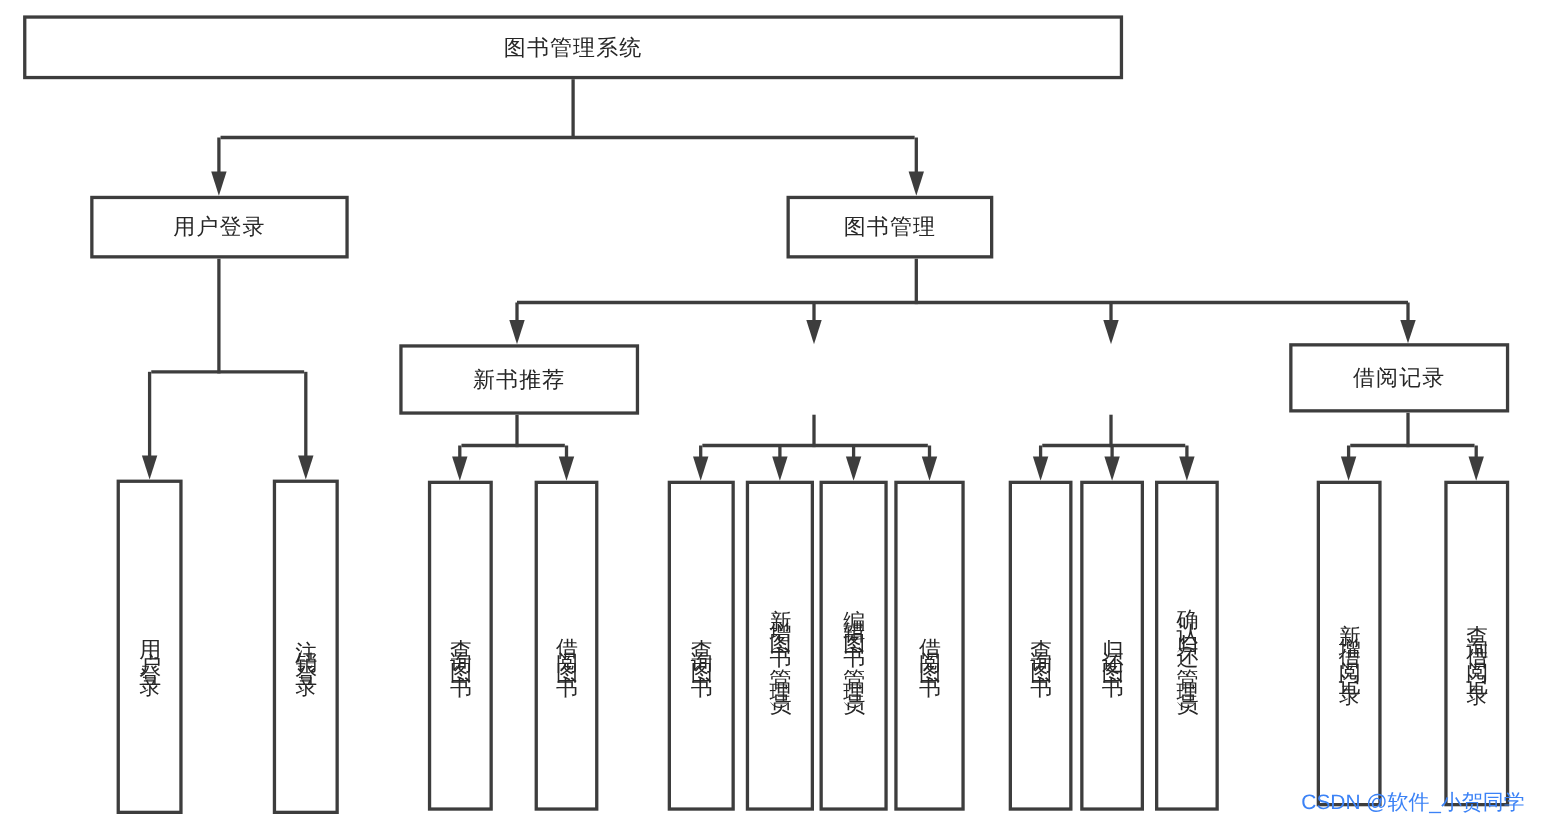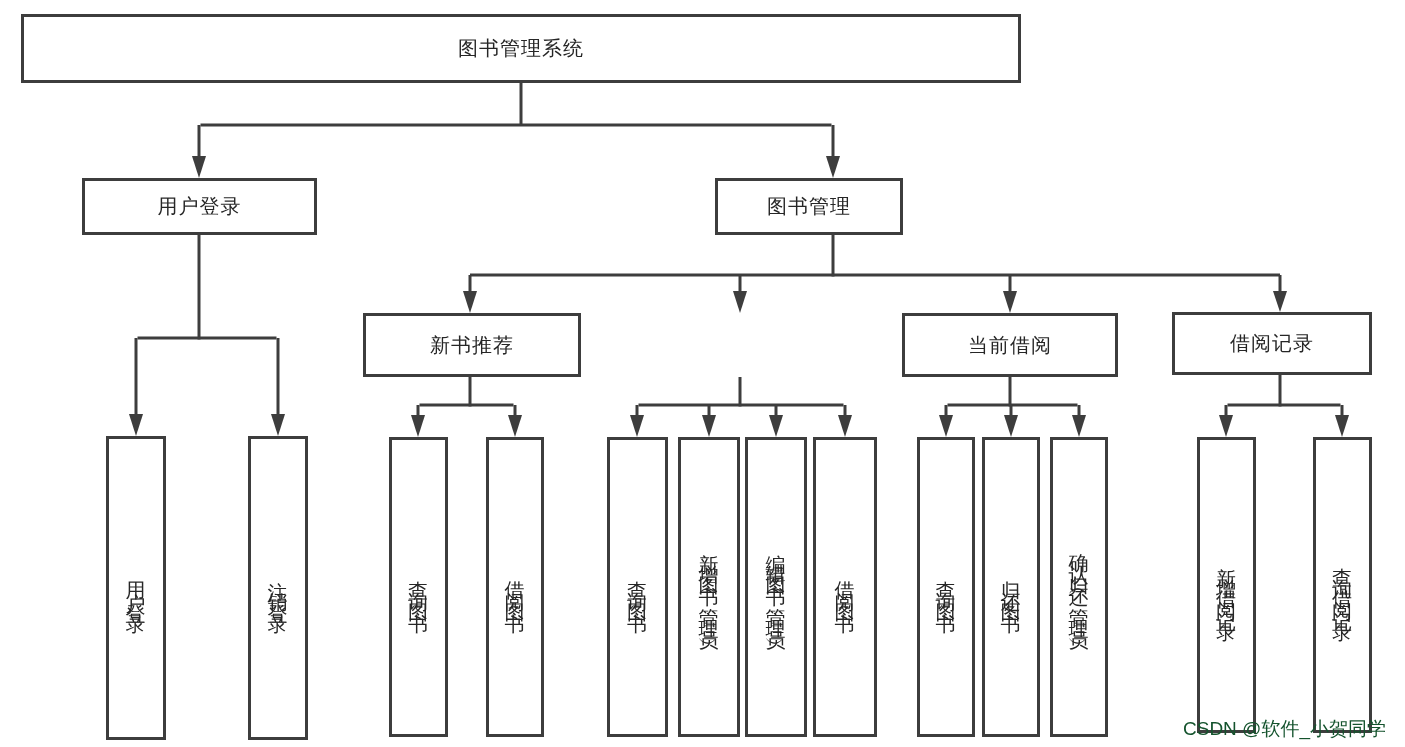--- a/index.html
+++ b/index.html
@@ -30,21 +30,21 @@
     writing-mode:vertical-rl;
     text-orientation:mixed;
     font-size:20px;
     line-height:1;
     letter-spacing:11px;
   }
   .watermark{
     position:absolute;
     left:1183px;top:716px;
     font-size:19px;
-    color:#14532d;
+    color:#3b82f6;
     white-space:nowrap;
     z-index:5;
   }
 </style>
 </head>
 <body>
 
 <div class="canvas">
 
   <svg class="wires" viewBox="0 0 1405 747" xmlns="http://www.w3.org/2000/svg">
@@ -106,43 +106,40 @@
       <polygon points="769,415 783,415 776,437"></polygon>
       <polygon points="838,415 852,415 845,437"></polygon>
       <polygon points="939,415 953,415 946,437"></polygon>
       <polygon points="1004,415 1018,415 1011,437"></polygon>
       <polygon points="1072,415 1086,415 1079,437"></polygon>
       <polygon points="1219,415 1233,415 1226,437"></polygon>
       <polygon points="1335,415 1349,415 1342,437"></polygon>
     </g>
   </svg>
 
-  <div class="box h" style="left:21px;top:14px;width:1000px;height:69px">
+  <div class="box h" style="left:21px;top:14px;width:1000px;height:58px">
     <span class="label">图书管理系统</span>
   </div>
 
   <div class="box h" style="left:82px;top:178px;width:235px;height:57px">
     <span class="label">用户登录</span>
   </div>
   <div class="box h" style="left:715px;top:178px;width:188px;height:57px">
     <span class="label">图书管理</span>
   </div>
 
   <div class="box v" style="left:106px;top:436px;width:60px;height:304px">
     <span class="label">用户登录</span>
   </div>
   <div class="box v" style="left:248px;top:436px;width:60px;height:304px">
     <span class="label">注销登录</span>
   </div>
 
   <div class="box h" style="left:363px;top:313px;width:218px;height:64px">
     <span class="label">新书推荐</span>
-  </div>
-  <div class="box h" style="left:902px;top:313px;width:216px;height:64px">
-    <span class="label">当前借阅</span>
   </div>
   <div class="box h" style="left:1172px;top:312px;width:200px;height:63px">
     <span class="label">借阅记录</span>
   </div>
 
   <div class="box v" style="left:389px;top:437px;width:59px;height:300px">
     <span class="label">查询图书</span>
   </div>
   <div class="box v" style="left:486px;top:437px;width:58px;height:300px">
     <span class="label">借阅图书</span>

